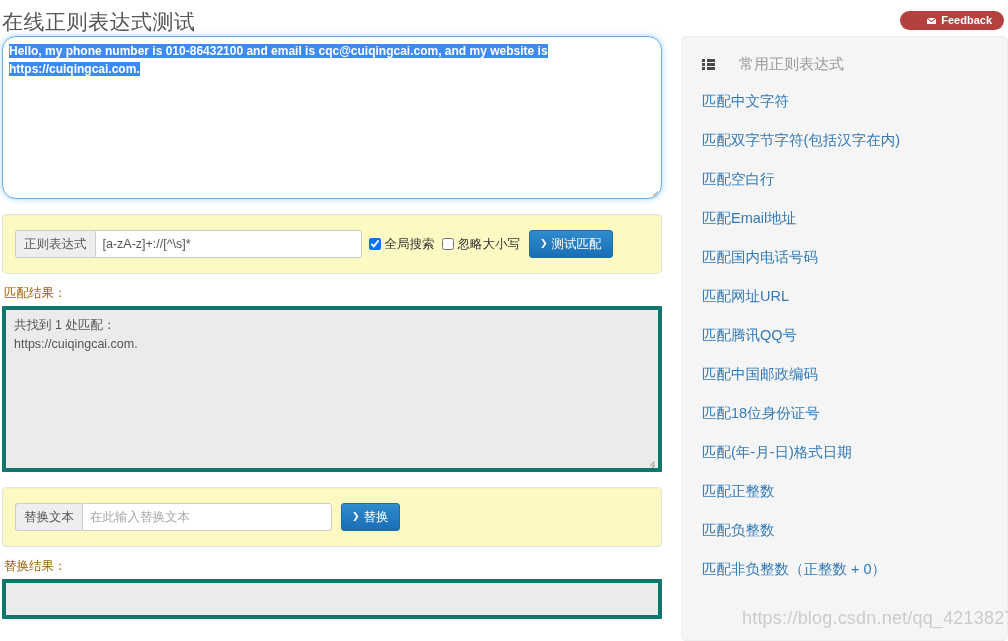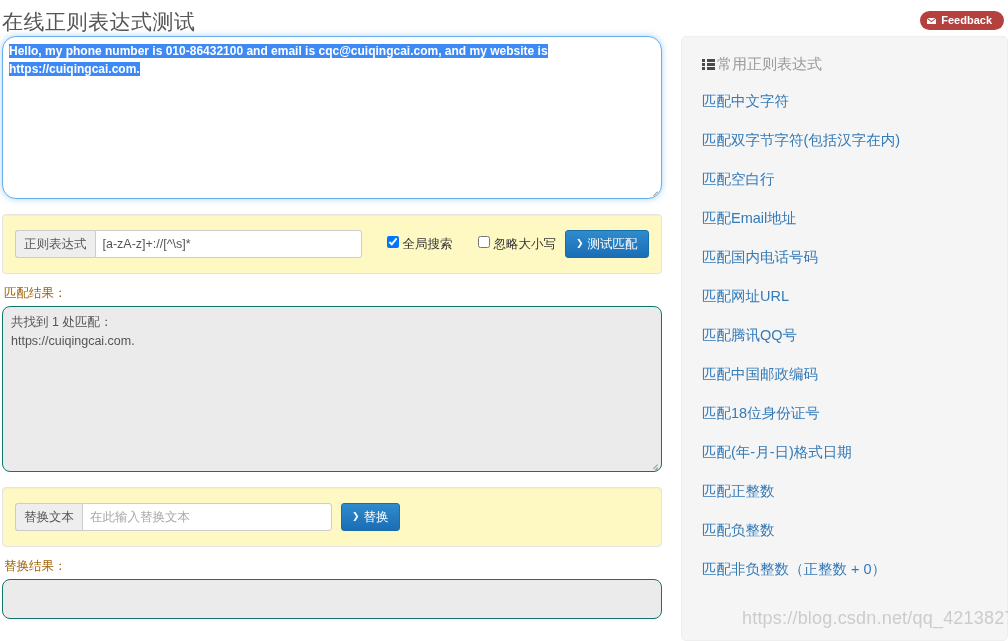--- a/index.html
+++ b/index.html
@@ -28,21 +28,21 @@
   }
   .feedback-btn {
     position: absolute;
     right: 4px;
     top: 11px;
     background: #b5413f;
     color: #fff;
     border: none;
     border-radius: 11px;
     height: 19px;
-    padding: 0 12px 0 6px;
+    padding: 0 12px 0 26px;
     font-size: 11px;
     font-weight: bold;
     font-family: "Liberation Sans", sans-serif;
     display: flex;
     align-items: center;
     gap: 4px;
     cursor: pointer;
     line-height: 1;
   }
   .feedback-btn .env {
@@ -149,24 +149,25 @@
     padding: 0 7px;
     outline: none;
     background: #fff;
   }
   .form-control::placeholder { color: #aaa; }
   #regex-input { width: 267px; }
   #replace-input { width: 250px; }
 
   .check-wrap {
     display: flex;
+    align-items: center;
     gap: 4px;
     font-size: 12.5px;
     color: #333;
-    margin-left: 25px;
+    margin-left: 7px;
     white-space: nowrap;
   }
   .check-wrap input {
     margin: 0;
     width: 12px;
     height: 12px;
   }
 
   .btn-primary {
     margin-left: 9px;
@@ -191,22 +192,22 @@
     transform: translateY(-1px);
   }
 
   .section-label {
     font-size: 12.5px;
     color: #a16207;
     margin: 11px 0 4px 2px;
   }
   .ta-result-box {
     width: 660px;
-    border: 1px solid #0f766e;
-    border-radius: 8px;
+    border: 4px solid #0f766e;
+    border-radius: 1px;
     background: #ebebeb;
     padding: 6px 8px;
     font-size: 12.5px;
     line-height: 19px;
     color: #555;
     position: relative;
     overflow: hidden;
   }
   #match-result-box { height: 166px; }
   #replace-result-box { height: 40px; }
@@ -217,21 +218,21 @@
     width: 327px;
     background: #f5f5f5;
     border: 1px solid #eeeeee;
     border-radius: 5px;
     padding: 18px 20px 10px 20px;
     min-height: 605px;
   }
   .sidebar-head {
     display: flex;
     align-items: center;
-    gap: 2px;
+    gap: 24px;
     font-size: 15px;
     color: #9a9a9a;
     margin-bottom: 18px;
   }
   .list-icon {
     display: inline-block;
     width: 13px;
     height: 11px;
     position: relative;
     flex: none;

